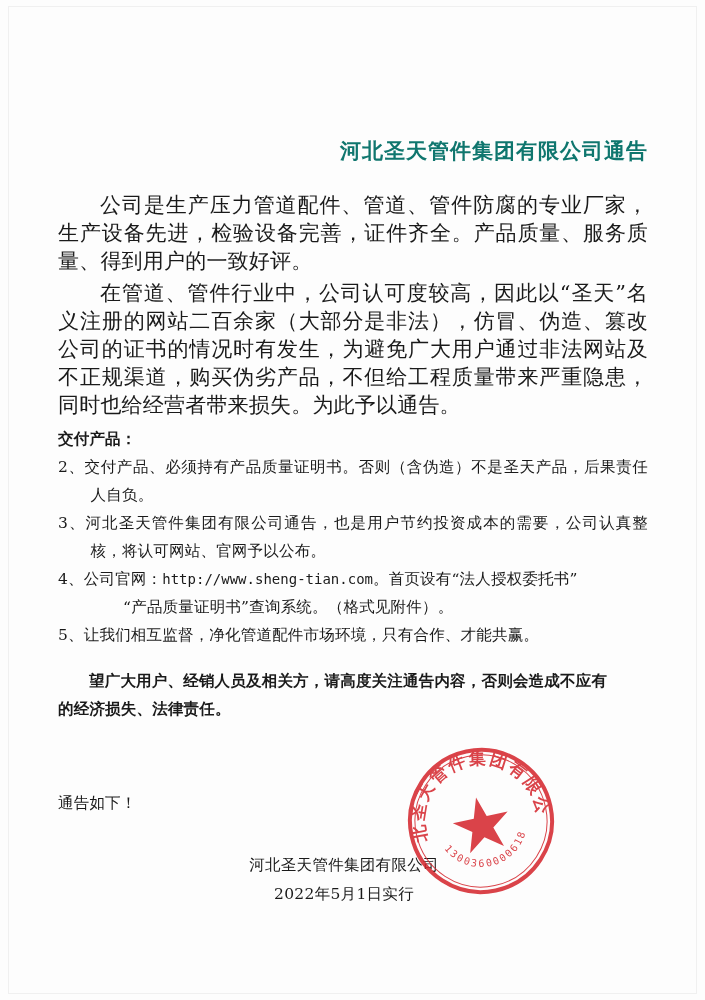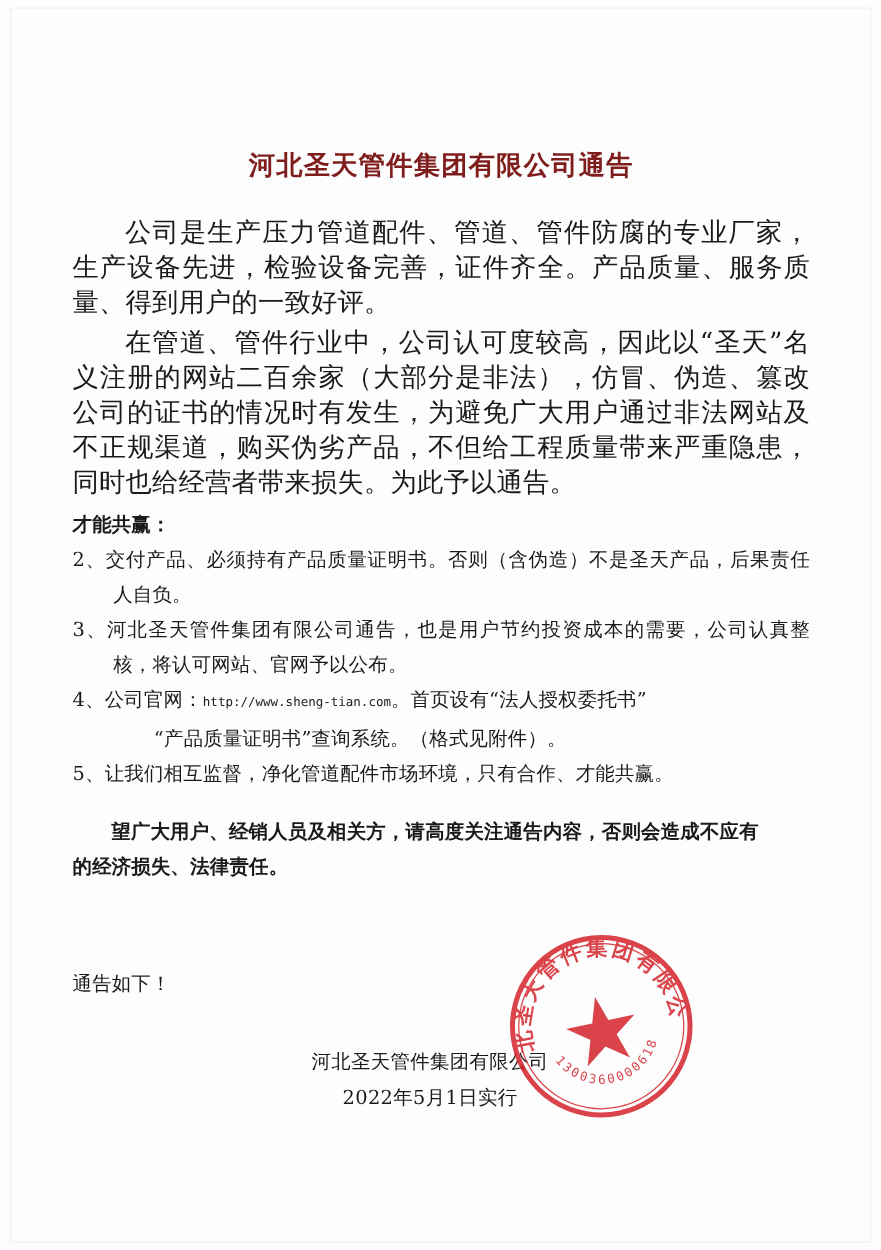--- a/index.html
+++ b/index.html
@@ -32,27 +32,28 @@
     border: 1px solid #f0f0f0;
     pointer-events: none;
   }
   .doc-body {
     position: absolute;
     left: 58px;
     top: 118px;
     width: 590px;
   }
   .doc-title {
-    text-align: center;
+    text-align: right;
     font-family: "DejaVu Sans", "Liberation Sans", sans-serif;
     font-weight: bold;
     font-size: 21px;
-    color: #7f1d1d;
+    color: #0f766e;
     letter-spacing: 1px;
     margin-bottom: 26px;
+    margin-top: 19px;
   }
   .para {
     font-size: 21px;
     line-height: 28px;
     text-align: justify;
     text-indent: 2em;
     margin: 0 0 4px 0;
     letter-spacing: 0.2px;
   }
   .section-label {
@@ -75,21 +76,21 @@
     text-indent: -2.1em;
     letter-spacing: 0.2px;
   }
   ol.notice-list li .cont {
     display: block;
     text-indent: 0;
     padding-left: 2.1em;
   }
   .mono-url {
     font-family: "DejaVu Sans Mono", "Liberation Mono", monospace;
-    font-size: 10px;
+    font-size: 14px;
     letter-spacing: 0;
   }
   .closing {
     font-size: 15.5px;
     line-height: 28px;
     font-weight: bold;
     text-indent: 2em;
     text-align: justify;
     margin: 18px 0 0 0;
     letter-spacing: 0.2px;
@@ -133,21 +134,21 @@
 
 <div id="page">
 
   <div class="doc-body">
 
     <div class="doc-title">河北圣天管件集团有限公司通告</div>
 
     <p class="para">公司是生产压力管道配件、管道、管件防腐的专业厂家，生产设备先进，检验设备完善，证件齐全。产品质量、服务质量、得到用户的一致好评。</p>
     <p class="para">在管道、管件行业中，公司认可度较高，因此以“圣天”名义注册的网站二百余家（大部分是非法），仿冒、伪造、篡改公司的证书的情况时有发生，为避免广大用户通过非法网站及不正规渠道，购买伪劣产品，不但给工程质量带来严重隐患，同时也给经营者带来损失。为此予以通告。</p>
 
-    <p class="section-label">才能共赢：</p>
+    <p class="section-label">交付产品：</p>
 
     <ol class="notice-list">
       <li><span>2、</span><span>交付产品、必须持有产品质量证明书。否则（含伪造）不是圣天产品，后果责任人自负。</span></li>
       <li><span>3、</span><span>河北圣天管件集团有限公司通告，也是用户节约投资成本的需要，公司认真整核，将认可网站、官网予以公布。</span></li>
       <li><span>4、</span><span>公司官网：</span><span class="mono-url">http://www.sheng-tian.com</span><span>。首页设有“法人授权委托书”</span><span class="cont">“产品质量证明书”查询系统。（格式见附件）。</span></li>
       <li><span>5、</span><span>让我们相互监督，净化管道配件市场环境，只有合作、才能共赢。</span></li>
     </ol>
 
     <p class="closing"><span>望广大用户、经销人员及相关方，请高度关注通告内容，否则会造成不应有</span><span class="cont2">的经济损失、法律责任。</span></p>
 

